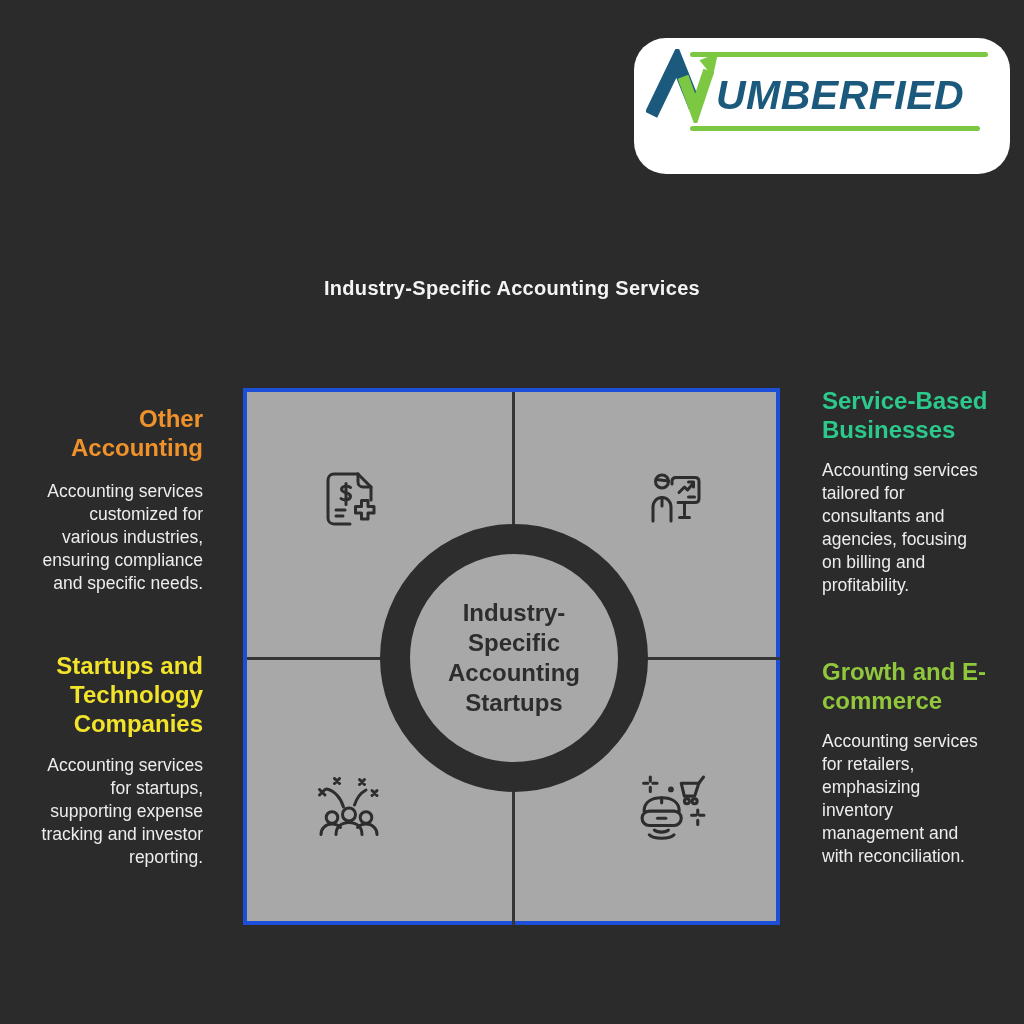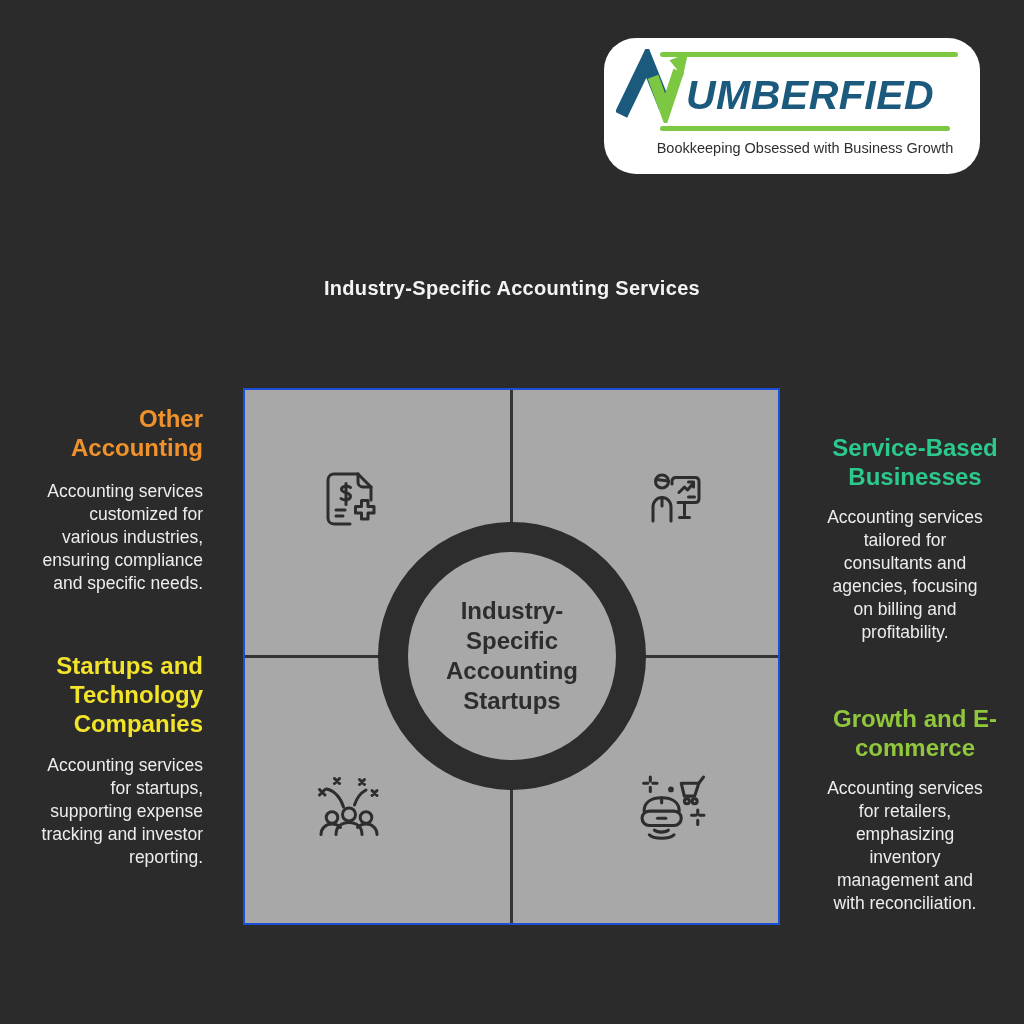--- a/index.html
+++ b/index.html
@@ -4,21 +4,21 @@
 <style>
   html,body{margin:0;padding:0;}
   body{
     width:1024px;height:1024px;position:relative;overflow:hidden;
     background:#2b2b2b;
     font-family:"Liberation Sans",sans-serif;
   }
   .abs{position:absolute;}
 
   
-  .logo-card{left:604px;top:38px;width:376px;height:136px;background:#ffffff;border-radius:32px;}
+  .logo-card{left:634px;top:38px;width:376px;height:136px;background:#ffffff;border-radius:32px;}
   .logo-bar{position:absolute;height:4.5px;background:#7cc843;border-radius:3px;}
   .logo-bar.top{left:56px;top:14px;width:298px;}
   .logo-bar.bottom{left:56px;top:88px;width:290px;}
   .logo-mark{position:absolute;left:12px;top:11px;width:72px;height:74px;}
   .brand-text{
     position:absolute;left:82px;top:34px;
     font-size:41px;font-weight:bold;font-style:italic;
     color:#1b5a7c;letter-spacing:.5px;white-space:nowrap;
   }
   .tagline{
@@ -28,21 +28,21 @@
 
   
   .page-title{
     left:0;top:277px;width:1024px;text-align:center;
     font-size:20px;font-weight:bold;color:#f4f4f4;letter-spacing:.3px;
   }
 
   
   .quad-square{
     left:243px;top:388px;width:537px;height:537px;
-    background:#a8a8a8;border:2px solid #1d4ed8;box-sizing:border-box;
+    background:#a8a8a8;border:4px solid #1d4ed8;box-sizing:border-box;
   }
   .divider-v{position:absolute;left:265px;top:0;width:3px;height:533px;background:#353535;}
   .divider-h{position:absolute;left:0;top:265px;width:533px;height:3px;background:#353535;}
   .center-ring{
     position:absolute;left:133px;top:132px;width:268px;height:268px;
     border-radius:50%;border:30px solid #2d2d2d;background:#a8a8a8;box-sizing:border-box;
     display:flex;align-items:center;justify-content:center;
   }
   .center-label{
     font-size:24px;font-weight:bold;color:#2d2d2d;text-align:center;line-height:30px;
@@ -56,21 +56,21 @@
   }
   .icon-invoice{left:317px;top:467px;}
   .icon-present{left:642px;top:468px;}
   .icon-celebrate{left:316px;top:777px;}
   .icon-vr{left:640px;top:775px;}
 
   
   .sec-heading{font-size:24px;font-weight:bold;line-height:29px;}
   .sec-desc{font-size:17.5px;line-height:23px;color:#ededed;}
   .sec-left{right:821px;text-align:right;}
-  .sec-right{left:822px;text-align:center;margin-top:47px;}
+  .sec-right{left:822px;text-align:left;}
   .h-other{top:404px;width:180px;}
   .d-other{top:480px;width:172px;}
   .h-startups{top:651px;width:180px;}
   .d-startups{top:754px;width:174px;}
   .h-service{top:386px;width:186px;}
   .d-service{top:459px;width:166px;}
   .h-retail{top:657px;width:186px;}
   .d-retail{top:730px;width:166px;}
 </style>
 </head>
@@ -78,21 +78,20 @@
 
 <div class="abs logo-card">
   <div class="logo-bar top"></div>
   <svg class="logo-mark" viewBox="0 0 70 68">
     <path d="M5 62 L30 10 L48 55" fill="none" stroke="#1b5a7c" stroke-width="13" stroke-miterlimit="4"></path>
     <path d="M36 25 L48 58 L61 19" fill="none" stroke="#7cc843" stroke-width="11"></path>
     <polygon points="70,2 52,9 65,25" fill="#7cc843"></polygon>
   </svg>
   <div class="brand-text">UMBERFIED</div>
   <div class="logo-bar bottom"></div>
-  <div class="tagline">Bookkeeping Obsessed with Business Growth</div>
 </div>
 
 <div class="abs page-title">Industry-Specific Accounting Services</div>
 
 <div class="abs quad-square">
   <div class="divider-v"></div>
   <div class="divider-h"></div>
   <div class="center-ring">
     <div class="center-label">
       <span>Industry-</span>

